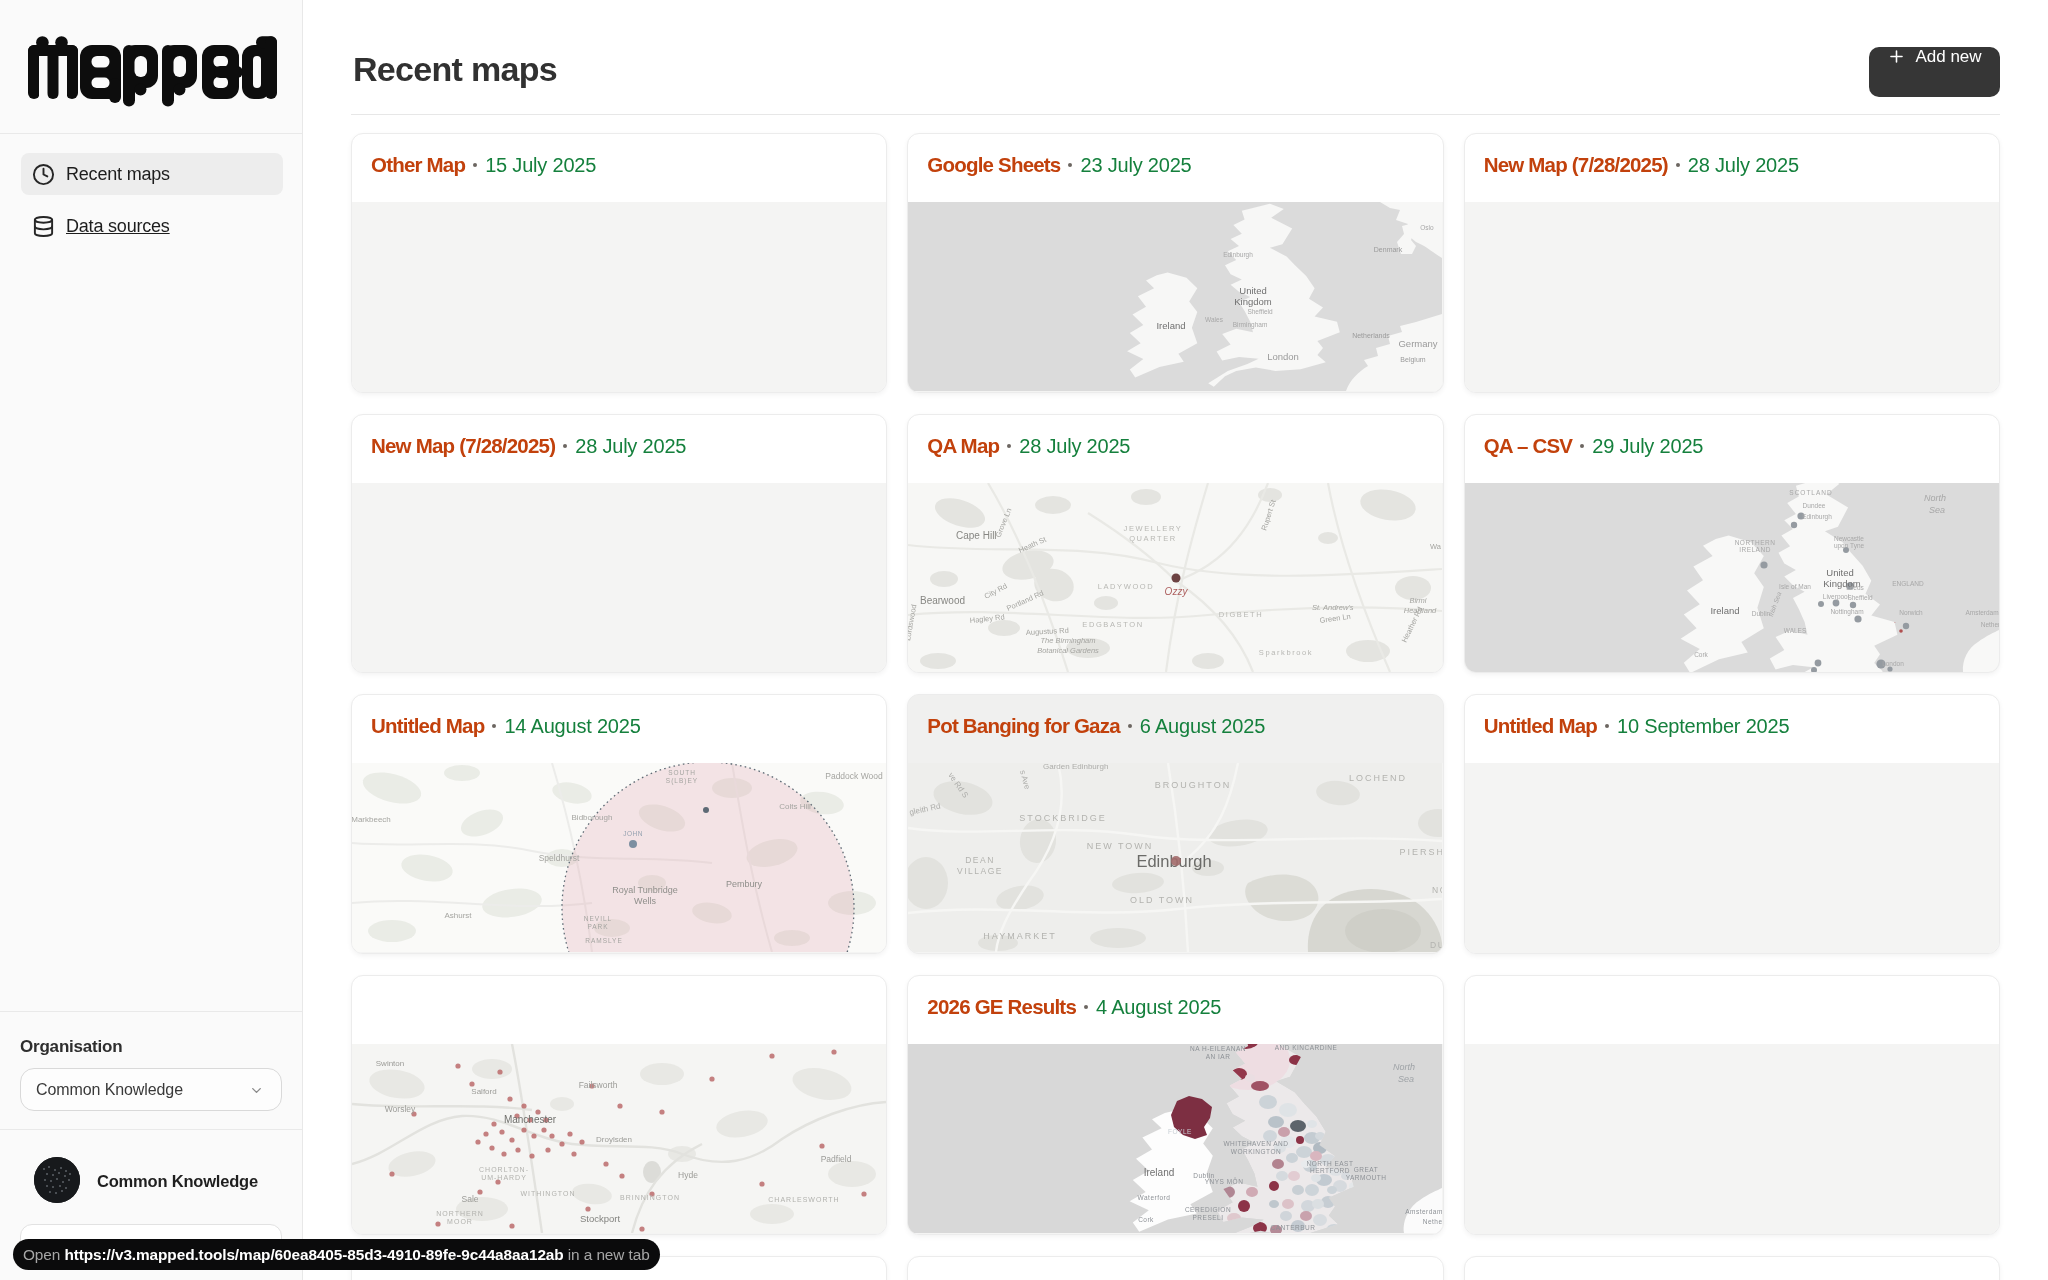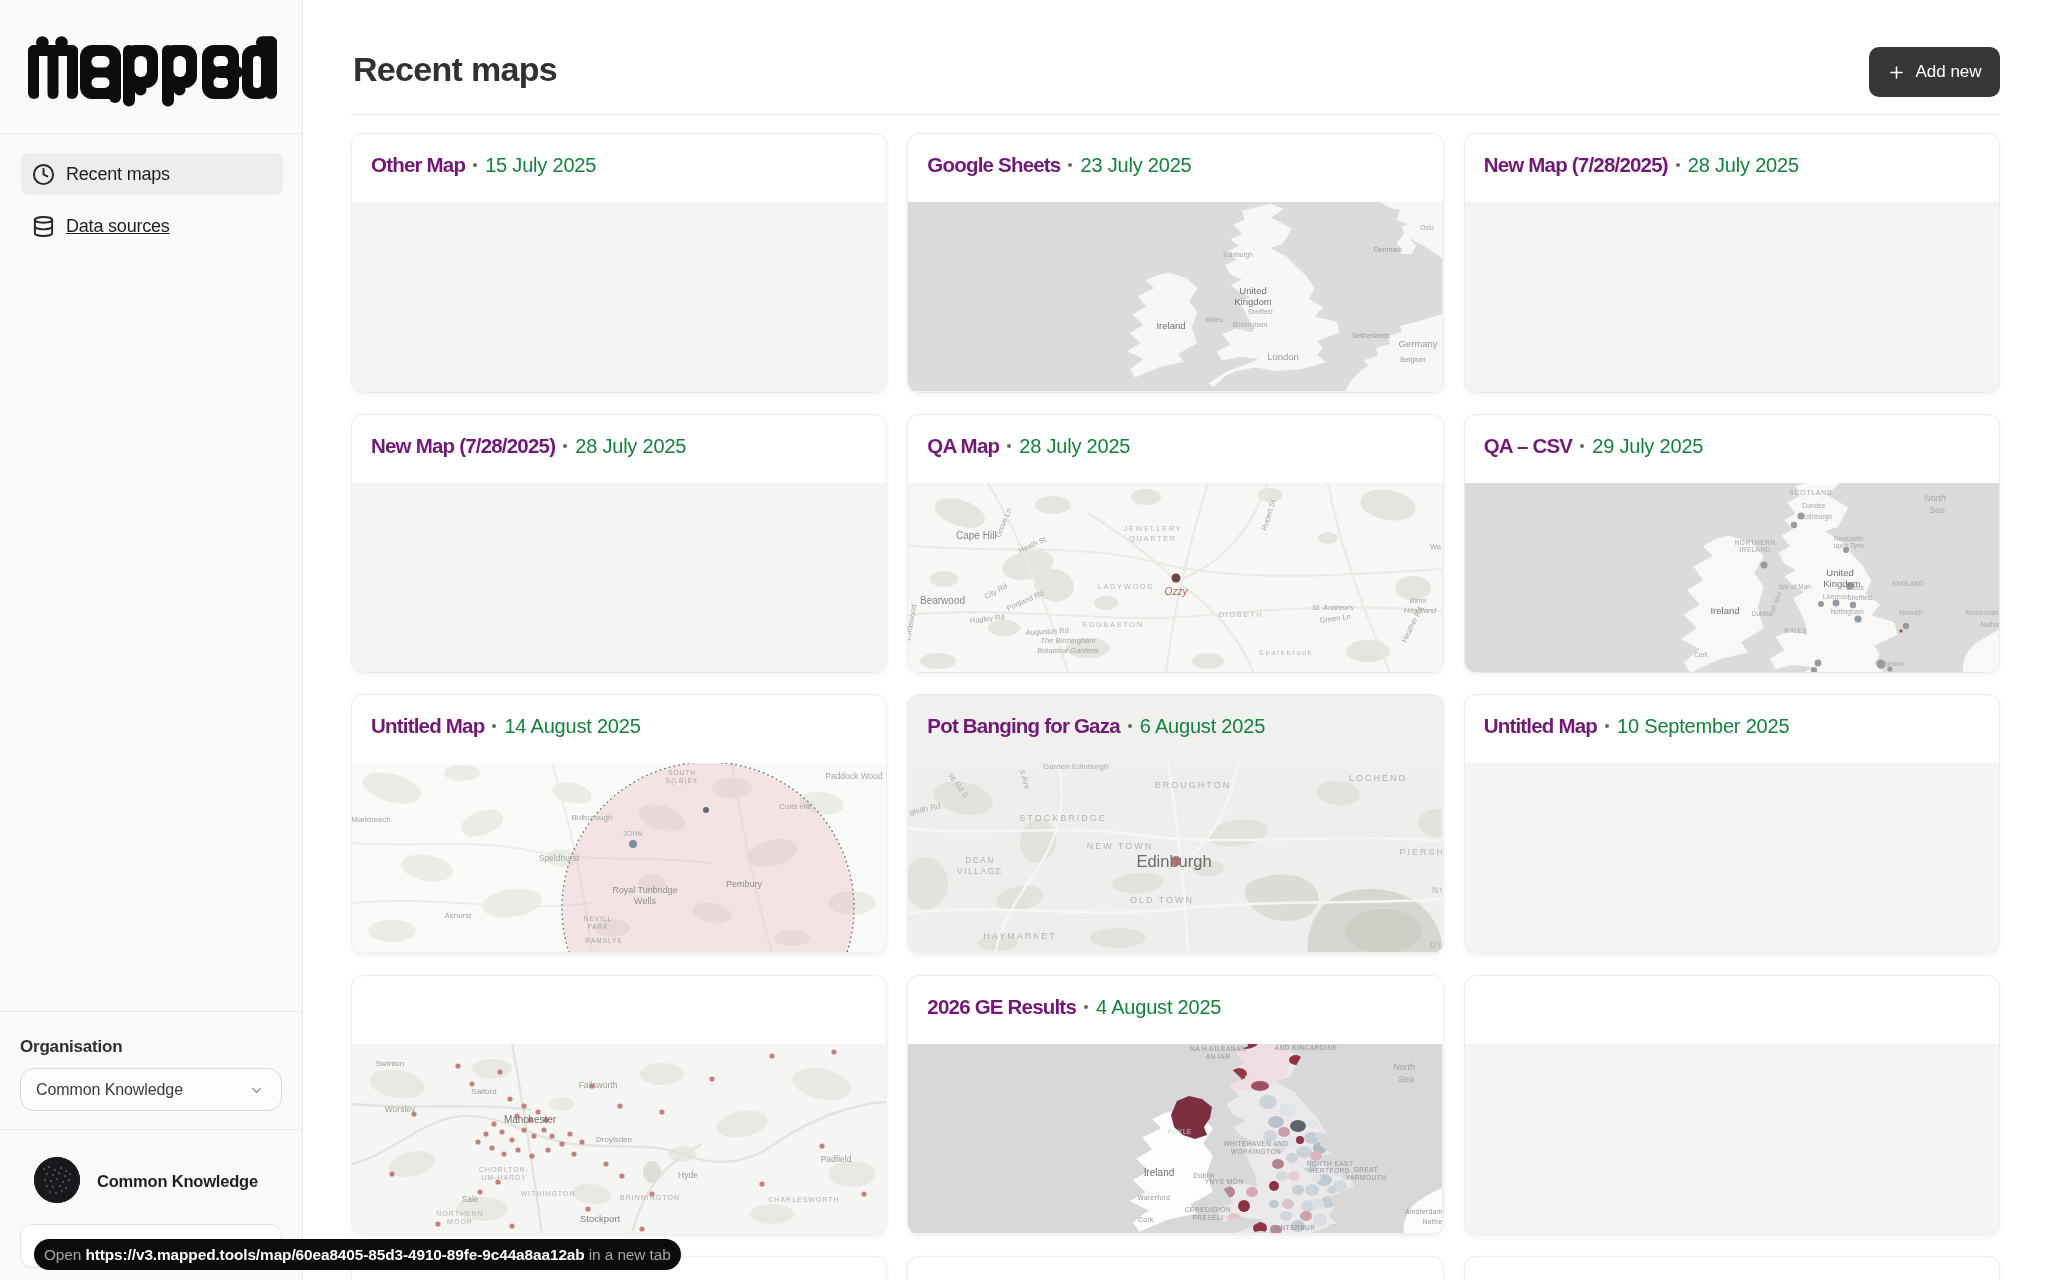--- a/index.html
+++ b/index.html
@@ -19,40 +19,40 @@
     display:flex; align-items:center; font-size:16px; color:#3a3a3a; letter-spacing:-0.1px; }
   .select span { margin-left:15px; }
   .select svg { position:absolute; right:17px; top:14px; }
   .avatar { position:absolute; left:34px; top:1157px; width:46px; height:46px; border-radius:50%;
     background:#17191c; overflow:hidden; }
   .user-name { position:absolute; left:97px; top:1172px; font-size:16.5px; font-weight:700; color:#1f1f1f; letter-spacing:-0.2px; }
   .logout { position:absolute; left:20px; top:1224px; width:262px; height:44px;
     background:#fff; border:1px solid #e2e2e2; border-radius:12px;
     text-align:center; line-height:42px; font-size:17px; color:#2b2b2b; }
   
-  .tooltip { position:absolute; left:34px; top:1239px; height:31px; border-radius:15.5px;
+  .tooltip { position:absolute; left:13px; top:1239px; height:31px; border-radius:15.5px;
     background:#0b0b0c; color:#a6a6a6; font-size:15.4px; line-height:31px;
     padding:0 10px; white-space:nowrap; z-index:50; letter-spacing:-0.1px; }
   .tooltip b { color:#fff; font-weight:700; }
   
   .main { position:absolute; left:304px; top:0; width:1744px; height:1280px; background:#fff; }
   h1 { position:absolute; left:49px; top:50px; font-size:34px; font-weight:700; color:#313131;
     letter-spacing:-0.7px; }
   .add-new { position:absolute; left:1565px; top:47px; width:131px; height:50px;
-    background:#363636; border-radius:10px; color:#fff; display:flex; align-items:center;
+    background:#363636; border-radius:10px; color:#fff; display:flex; align-items:flex-start;
     justify-content:center; font-size:17px; }
   .add-new svg { margin-right:9px; }
   .head-div { position:absolute; left:47px; top:114px; width:1649px; height:0; border-top:1px solid #e7e7e7; }
   .grid { position:absolute; left:47px; top:133px; width:1649px;
     display:grid; grid-template-columns:repeat(3, 536.33px); grid-auto-rows:259.5px;
     column-gap:20px; row-gap:21.2px; }
   .card { background:#fff; border:1px solid #ececec; border-radius:12px;
     box-shadow:0 2px 5px rgba(0,0,0,0.05); overflow:hidden; position:relative; }
   .card-h { height:68px; padding:16px 0 0 19px; line-height:30px; white-space:nowrap; }
-  .card-h .t { font-size:20.5px; font-weight:700; color:#701a75; letter-spacing:-0.8px; }
+  .card-h .t { font-size:20.5px; font-weight:700; color:#c2410c; letter-spacing:-0.8px; }
   .card-h .dot { display:inline-block; width:4px; height:4px; border-radius:50%; background:#6c6661; margin:0 8px; vertical-align:5px; }
   .card-h .d { font-size:20px; color:#15803d; letter-spacing:-0.2px; }
   .card-map { position:absolute; left:0; top:68px; right:0; bottom:0; background:#f4f4f3; }
   .card.hov { background:#f0f0ef; }
   .card.hov .card-h { background:#f0f0ef; }
 </style>
 </head>
 <body>
   <svg width="0" height="0" style="position:absolute">
     <defs>

